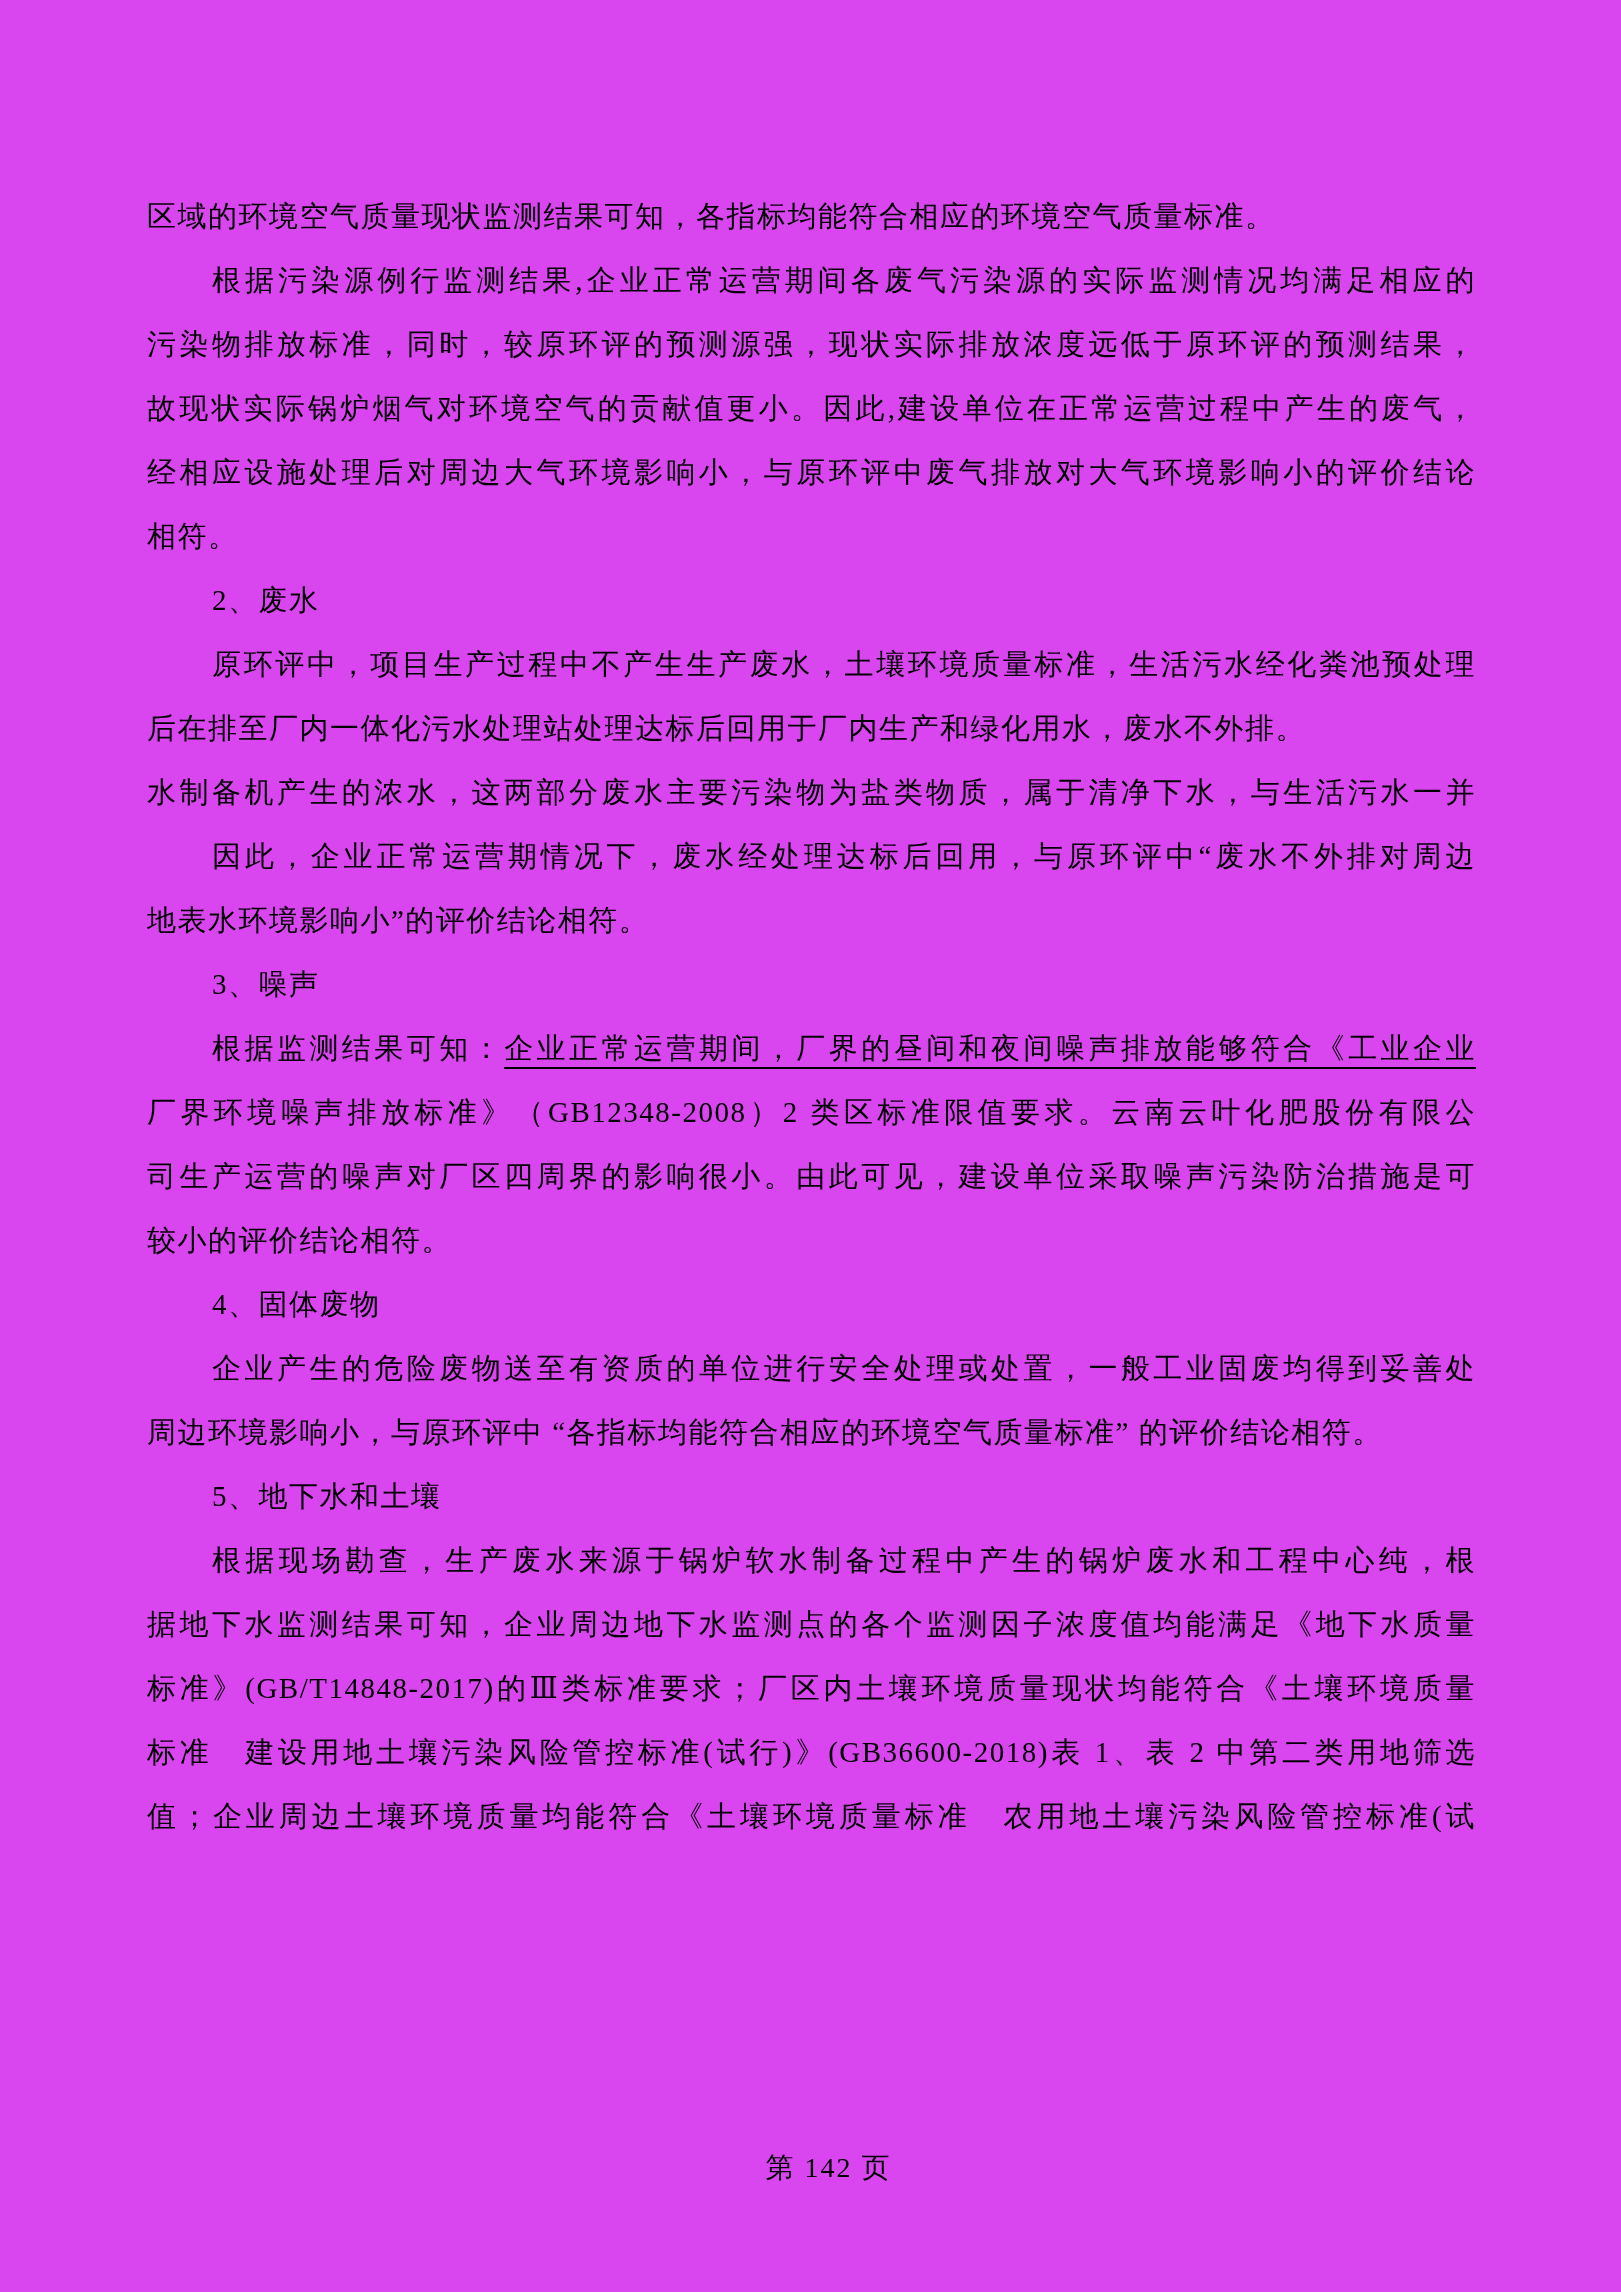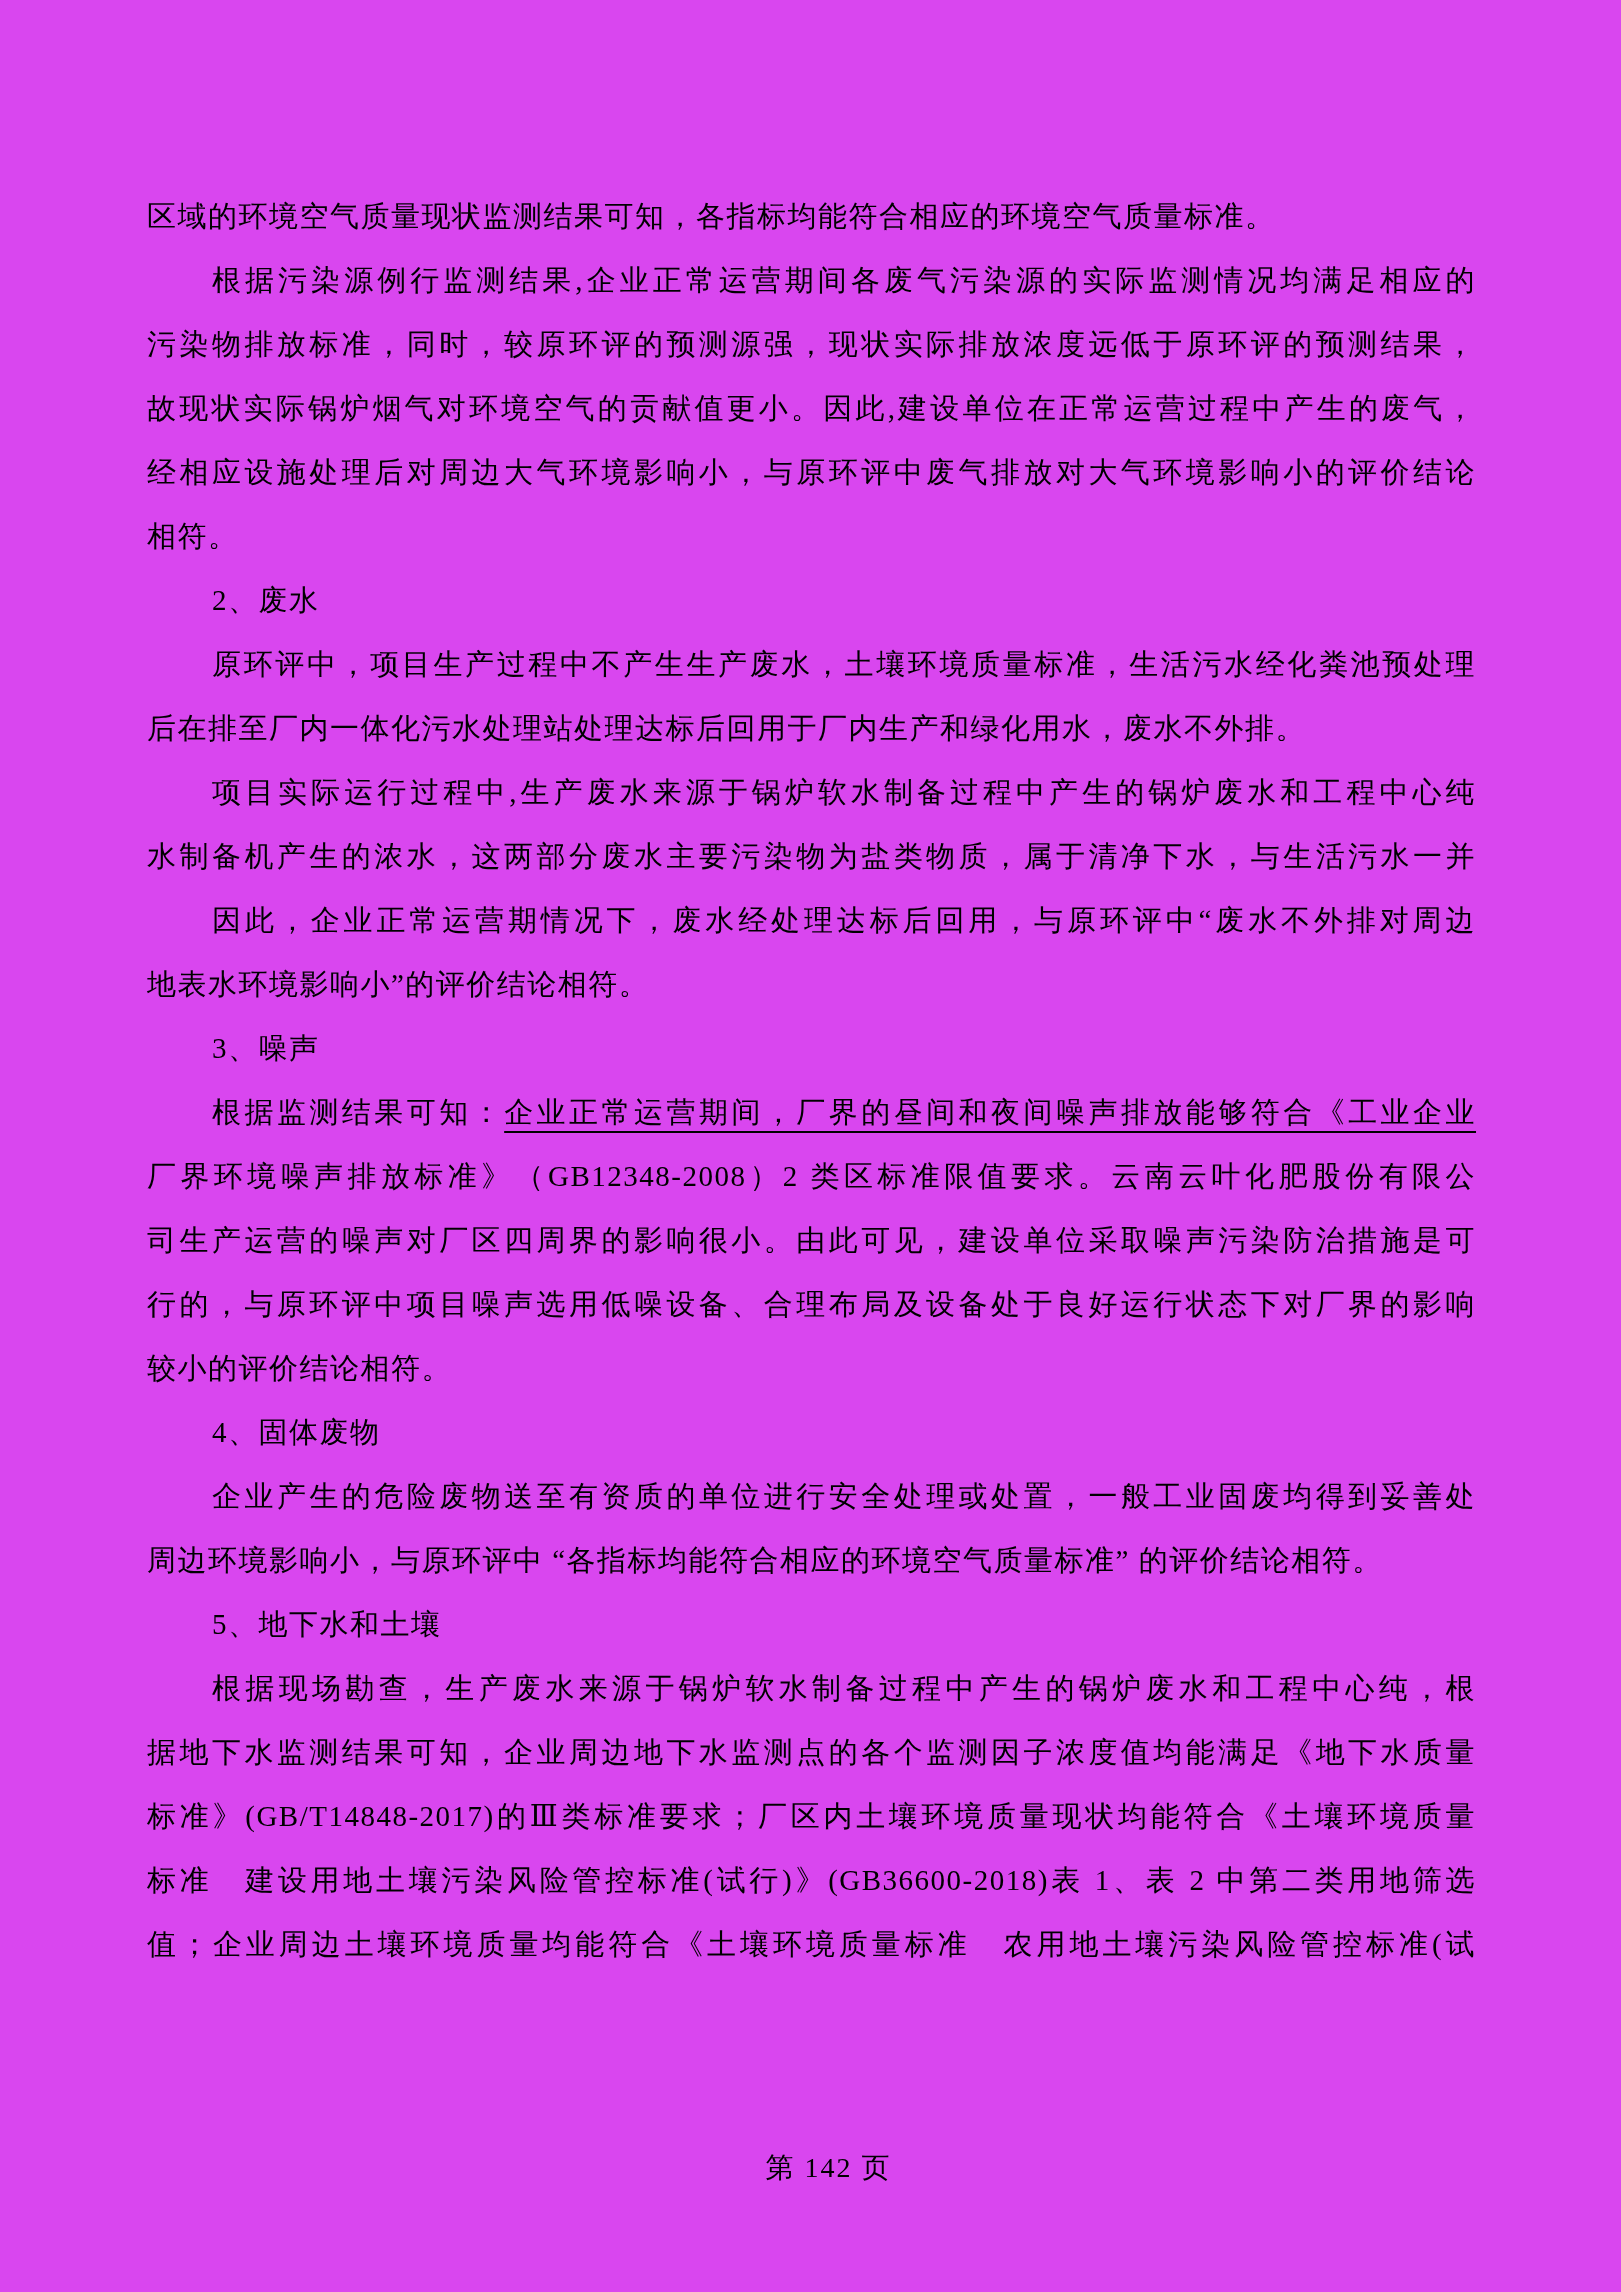--- a/index.html
+++ b/index.html
@@ -63,29 +63,27 @@
   <div class="doc-body">
       <div class="line"><span>区域的环境空气质量现状监测结果可知，各指标均能符合相应的环境空气质量标准。</span></div>
       <div class="line indent fill"><span>根据污染源例行监测结果,企业正常运营期间各废气污染源的实际监测情况均满足相应的</span></div>
       <div class="line fill"><span>污染物排放标准，同时，较原环评的预测源强，现状实际排放浓度远低于原环评的预测结果，</span></div>
       <div class="line fill"><span>故现状实际锅炉烟气对环境空气的贡献值更小。因此,建设单位在正常运营过程中产生的废气，</span></div>
       <div class="line fill"><span>经相应设施处理后对周边大气环境影响小，与原环评中废气排放对大气环境影响小的评价结论</span></div>
       <div class="line"><span>相符。</span></div>
       <div class="line indent"><span>2、废水</span></div>
       <div class="line indent fill"><span>原环评中，项目生产过程中不产生生产废水，土壤环境质量标准，生活污水经化粪池预处理</span></div>
       <div class="line"><span>后在排至厂内一体化污水处理站处理达标后回用于厂内生产和绿化用水，废水不外排。</span></div>
-      <div class="line indent fill"><span>项目实际运行过程中,生产废水来源于锅炉软水制备过程中产生的锅炉废水和工程中心纯</span></div>
       <div class="line fill"><span>水制备机产生的浓水，这两部分废水主要污染物为盐类物质，属于清净下水，与生活污水一并</span></div>
       <div class="line indent fill"><span>因此，企业正常运营期情况下，废水经处理达标后回用，与原环评中“废水不外排对周边</span></div>
       <div class="line"><span>地表水环境影响小”的评价结论相符。</span></div>
       <div class="line indent"><span>3、噪声</span></div>
       <div class="line indent fill"><span>根据监测结果可知：</span><span class="u">企业正常运营期间，厂界的昼间和夜间噪声排放能够符合《工业企业</span></div>
       <div class="line fill"><span>厂界环境噪声排放标准》（GB12348-2008）2 类区标准限值要求。云南云叶化肥股份有限公</span></div>
       <div class="line fill"><span>司生产运营的噪声对厂区四周界的影响很小。由此可见，建设单位采取噪声污染防治措施是可</span></div>
-      <div class="line fill"><span>行的，与原环评中项目噪声选用低噪设备、合理布局及设备处于良好运行状态下对厂界的影响</span></div>
       <div class="line"><span>较小的评价结论相符。</span></div>
       <div class="line indent"><span>4、固体废物</span></div>
       <div class="line indent fill"><span>企业产生的危险废物送至有资质的单位进行安全处理或处置，一般工业固废均得到妥善处</span></div>
       <div class="line"><span>周边环境影响小，与原环评中 “各指标均能符合相应的环境空气质量标准” 的评价结论相符。</span></div>
       <div class="line indent"><span>5、地下水和土壤</span></div>
       <div class="line indent fill"><span>根据现场勘查，生产废水来源于锅炉软水制备过程中产生的锅炉废水和工程中心纯，根</span></div>
       <div class="line fill"><span>据地下水监测结果可知，企业周边地下水监测点的各个监测因子浓度值均能满足《地下水质量</span></div>
       <div class="line fill"><span>标准》(GB/T14848-2017)的Ⅲ类标准要求；厂区内土壤环境质量现状均能符合《土壤环境质量</span></div>
       <div class="line fill"><span>标准　建设用地土壤污染风险管控标准(试行)》(GB36600-2018)表 1、表 2 中第二类用地筛选</span></div>
       <div class="line fill"><span>值；企业周边土壤环境质量均能符合《土壤环境质量标准　农用地土壤污染风险管控标准(试</span></div>

